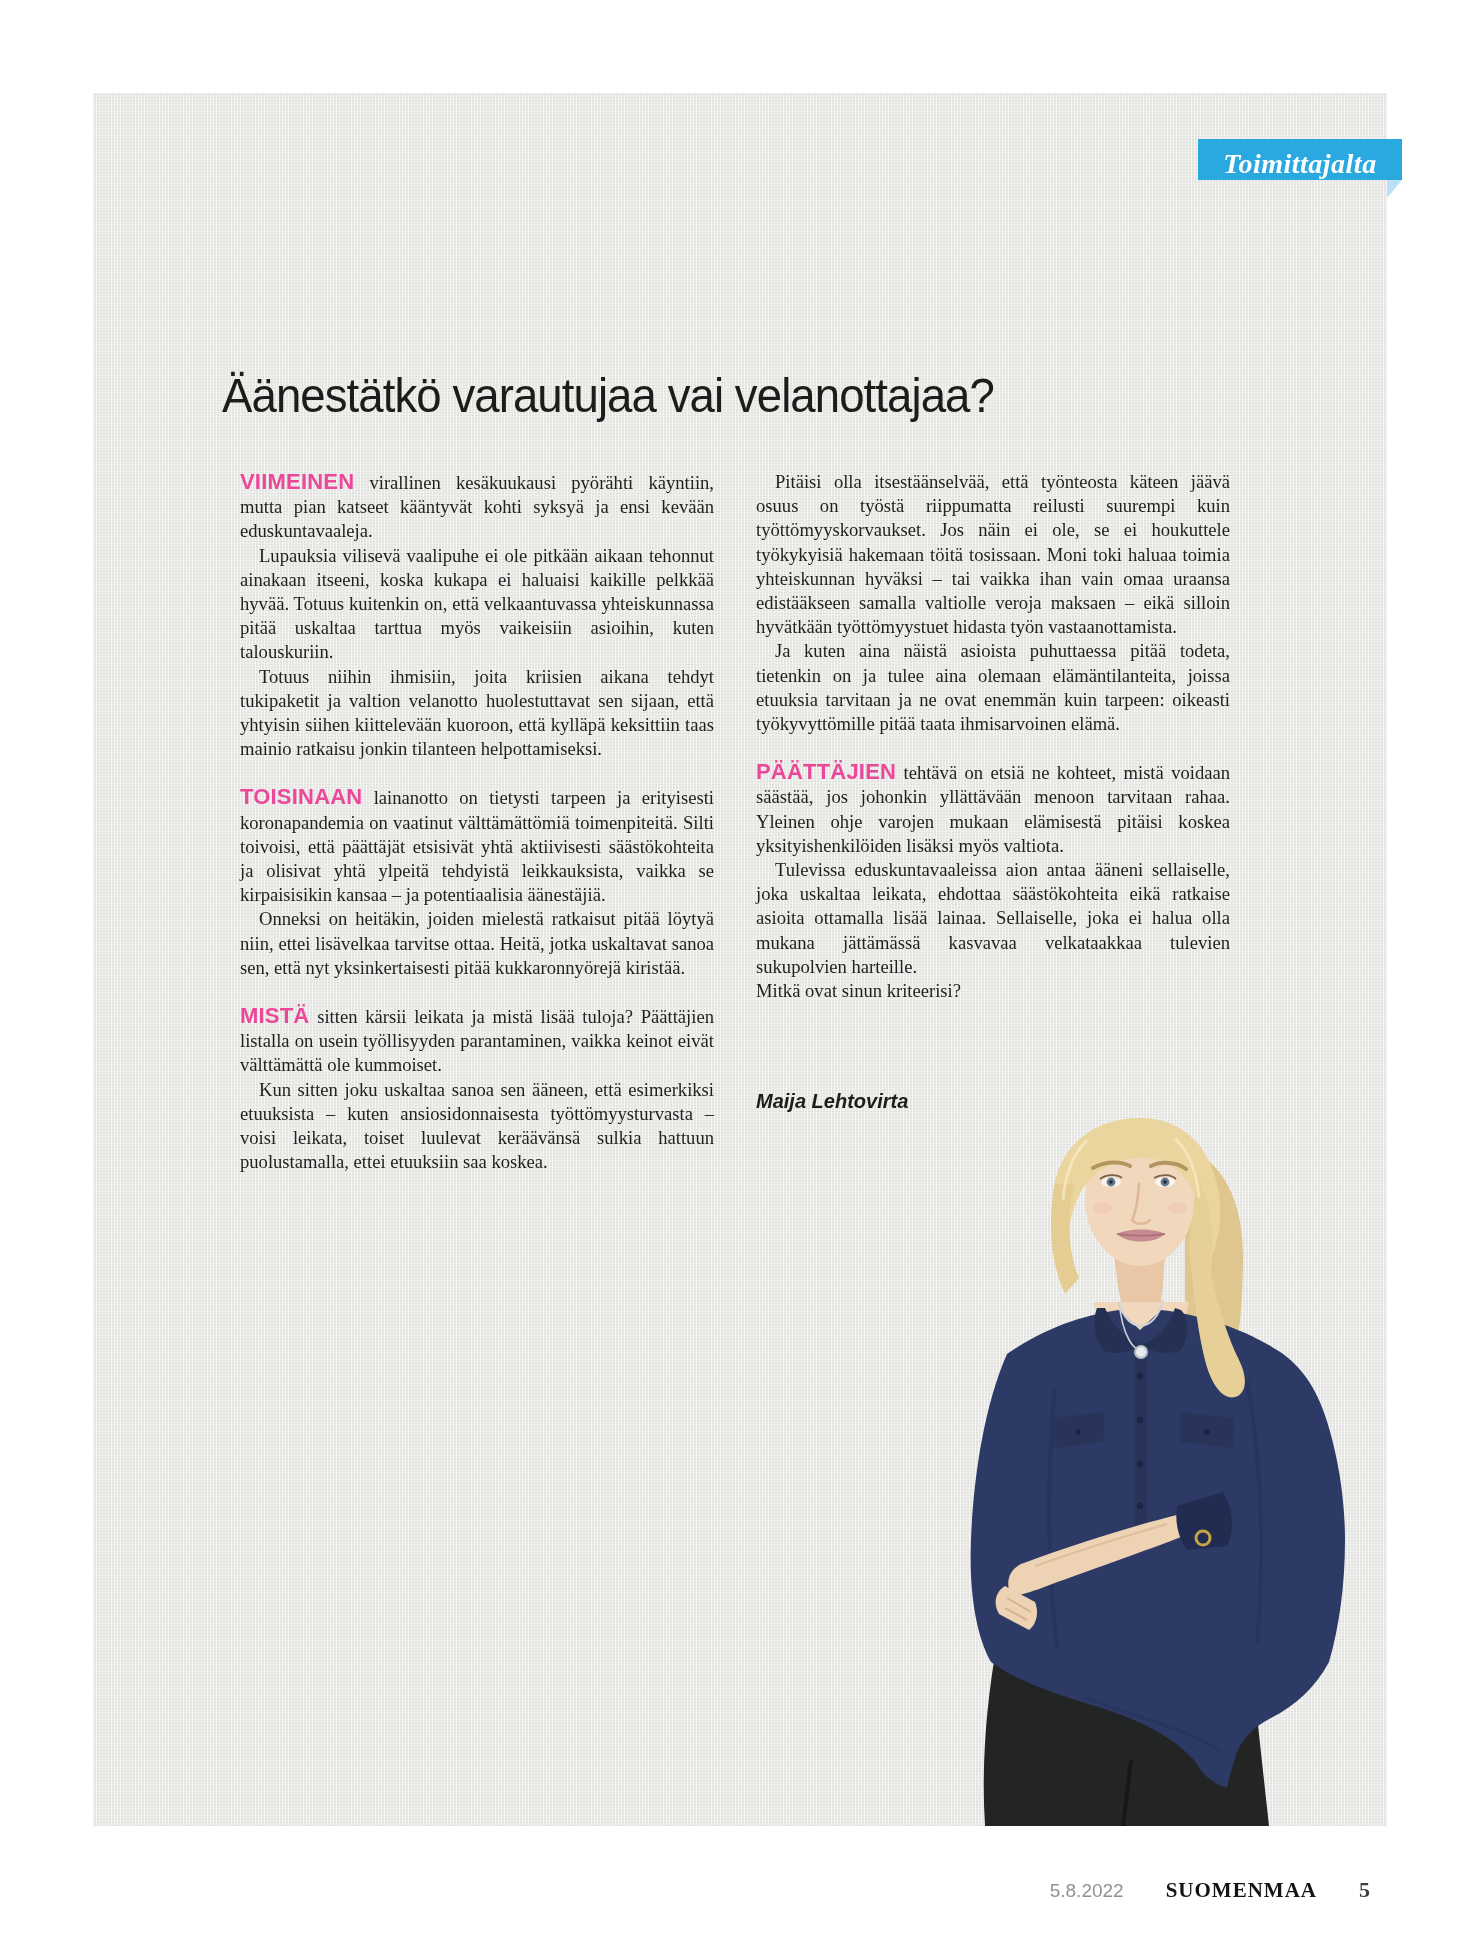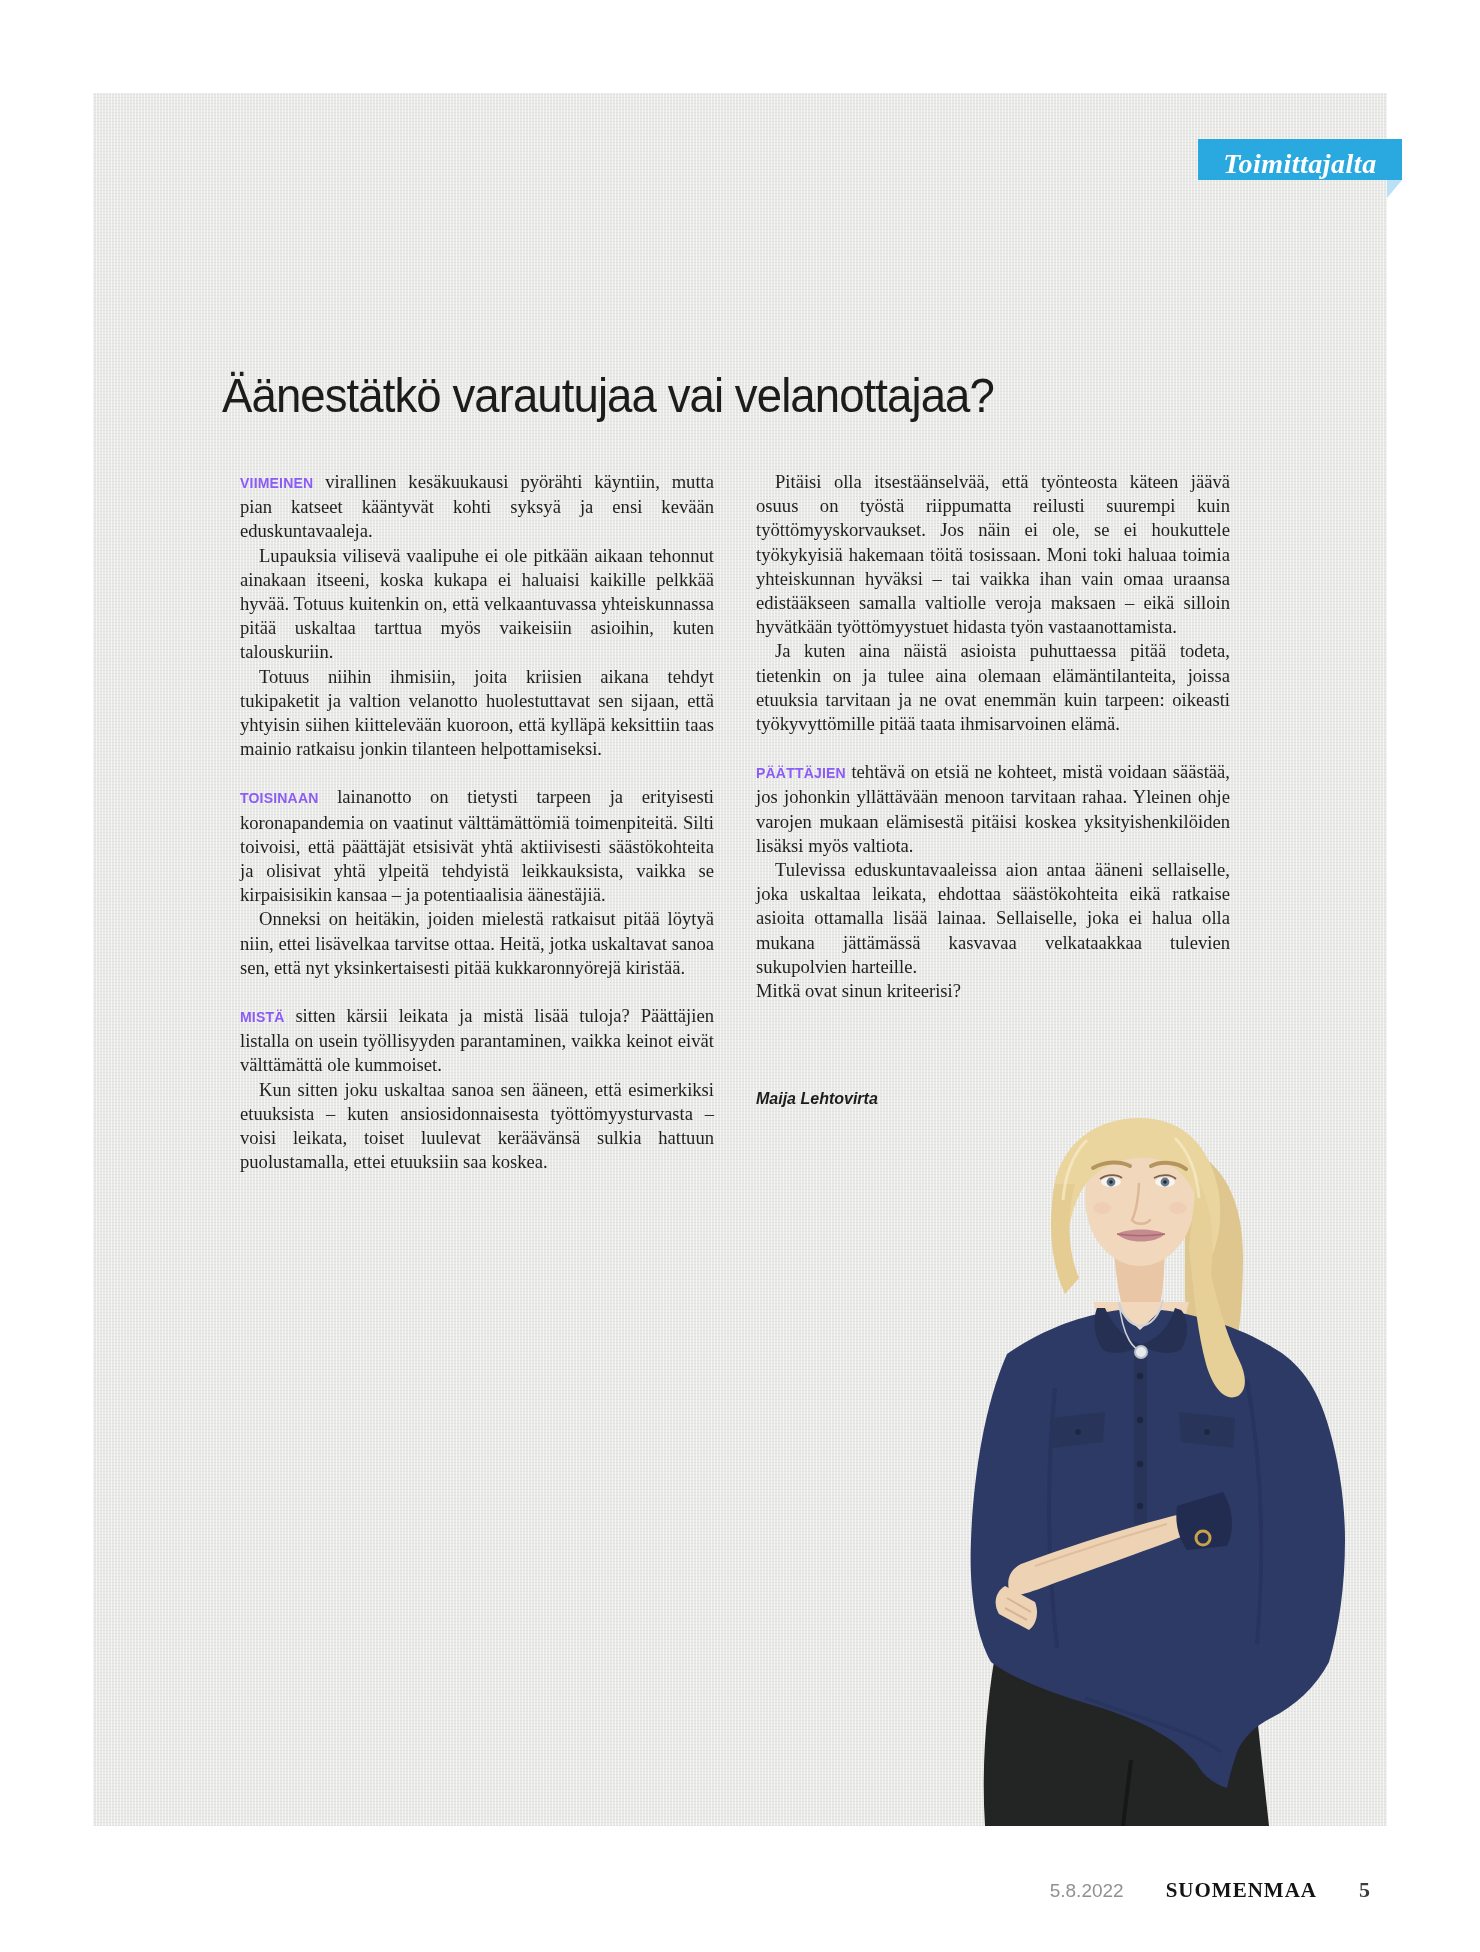--- a/index.html
+++ b/index.html
@@ -23,24 +23,24 @@
          font-weight:300;font-size:49px;line-height:1.1;color:#1c1c1a;letter-spacing:-1px;
          transform:scaleX(.93);transform-origin:left top;white-space:nowrap;}
   
   .col{position:absolute;top:470px;width:474px;font-size:18.6px;line-height:24.2px;
        text-align:justify;color:#211f1d;}
   .col-left{left:240px;}
   .col-right{left:756px;}
   .col p{margin:0;}
   .col p.ind{text-indent:19px;}
   .col p.gap{margin-top:24px;}
-  .lead{font-family:"Liberation Sans",sans-serif;font-weight:700;font-size:14px;
-        letter-spacing:.2px;color:#8b5cf6;}
+  .lead{font-family:"Liberation Sans",sans-serif;font-weight:700;font-size:22px;
+        letter-spacing:.2px;color:#ec4899;}
   .author{position:absolute;left:756px;top:1090px;font-family:"Liberation Sans",sans-serif;
-          font-weight:700;font-style:italic;font-size:16px;color:#1c1c1a;}
+          font-weight:700;font-style:italic;font-size:20px;color:#1c1c1a;}
   
   .photo{position:absolute;left:935px;top:1088px;width:420px;height:738px;z-index:3;}
   
   .footer{position:absolute;left:1060px;top:1877px;width:310px;display:flex;
           align-items:baseline;justify-content:flex-end;gap:42px;}
   .footer .date{font-family:"Liberation Sans",sans-serif;font-weight:400;font-size:19px;color:#919191;}
   .footer .pub{font-family:"Liberation Serif",serif;font-weight:700;font-size:21px;
                letter-spacing:1px;color:#141414;}
   .footer .pagenum{font-family:"Liberation Serif",serif;font-weight:700;font-size:22px;color:#3d3d3d;}
 </style>

